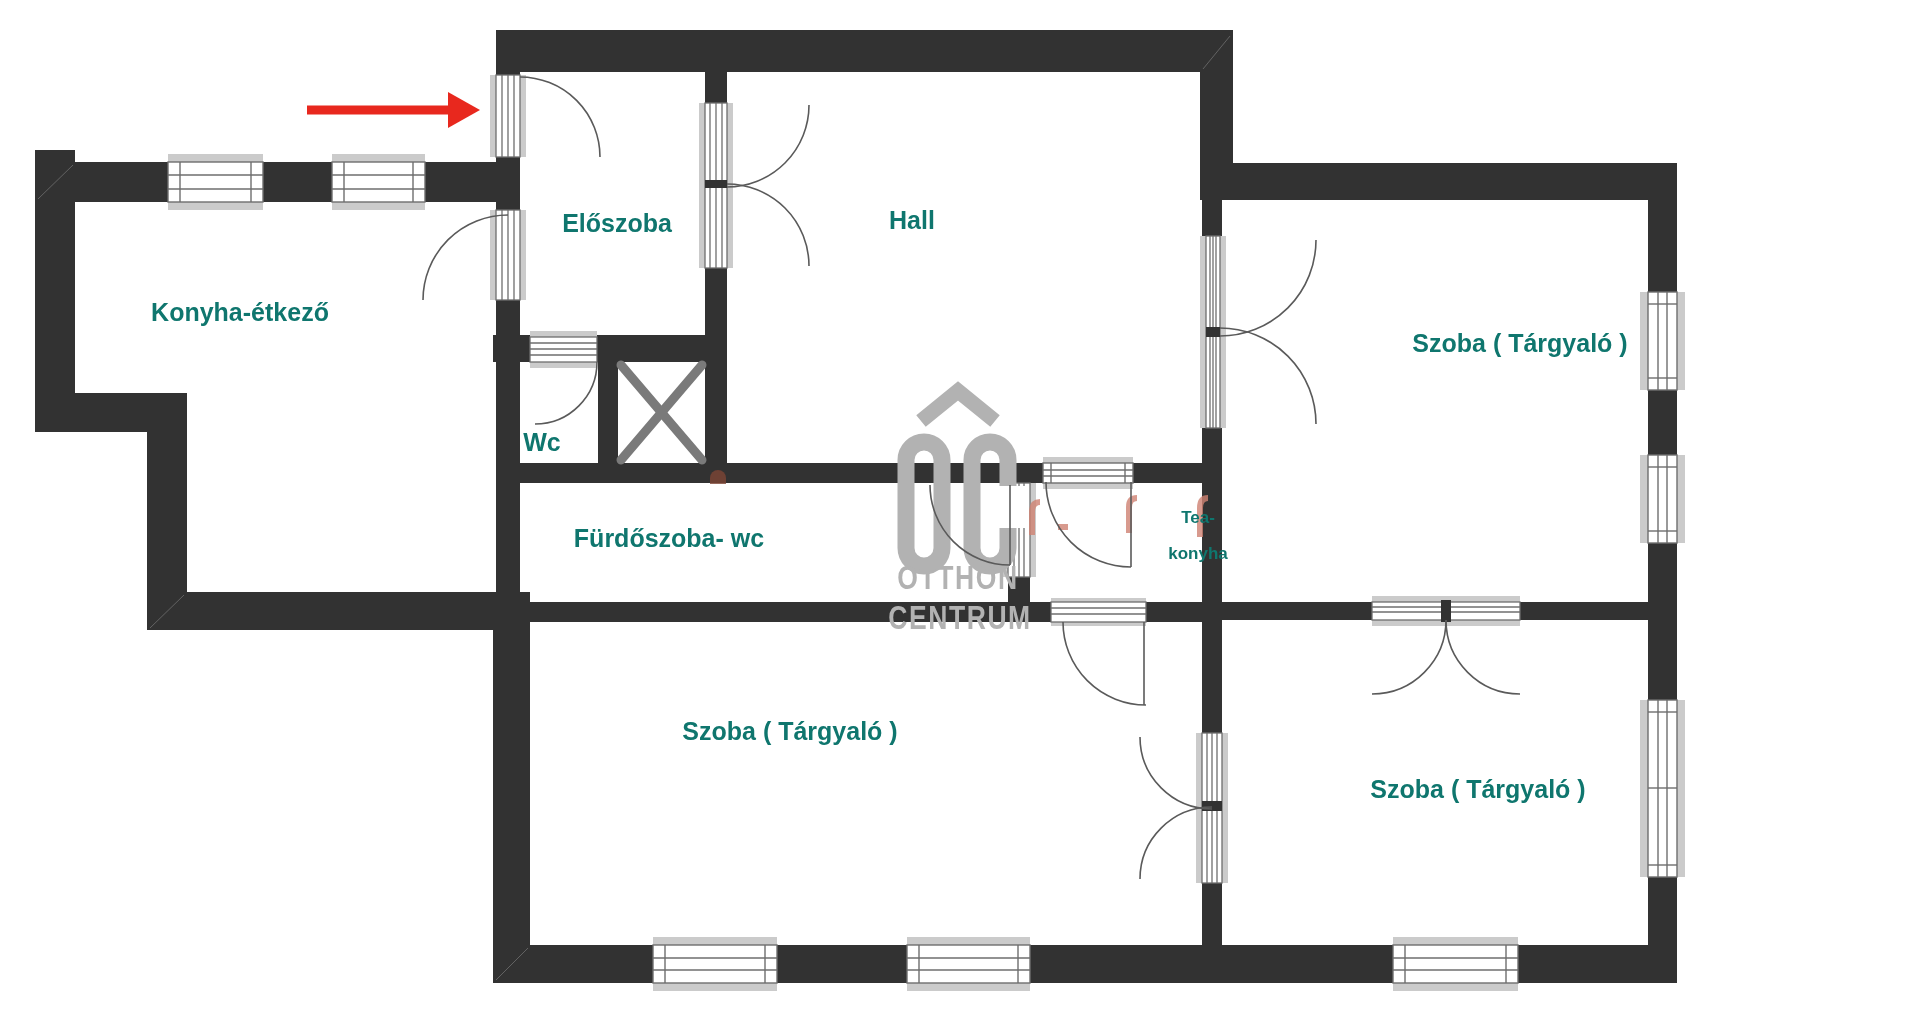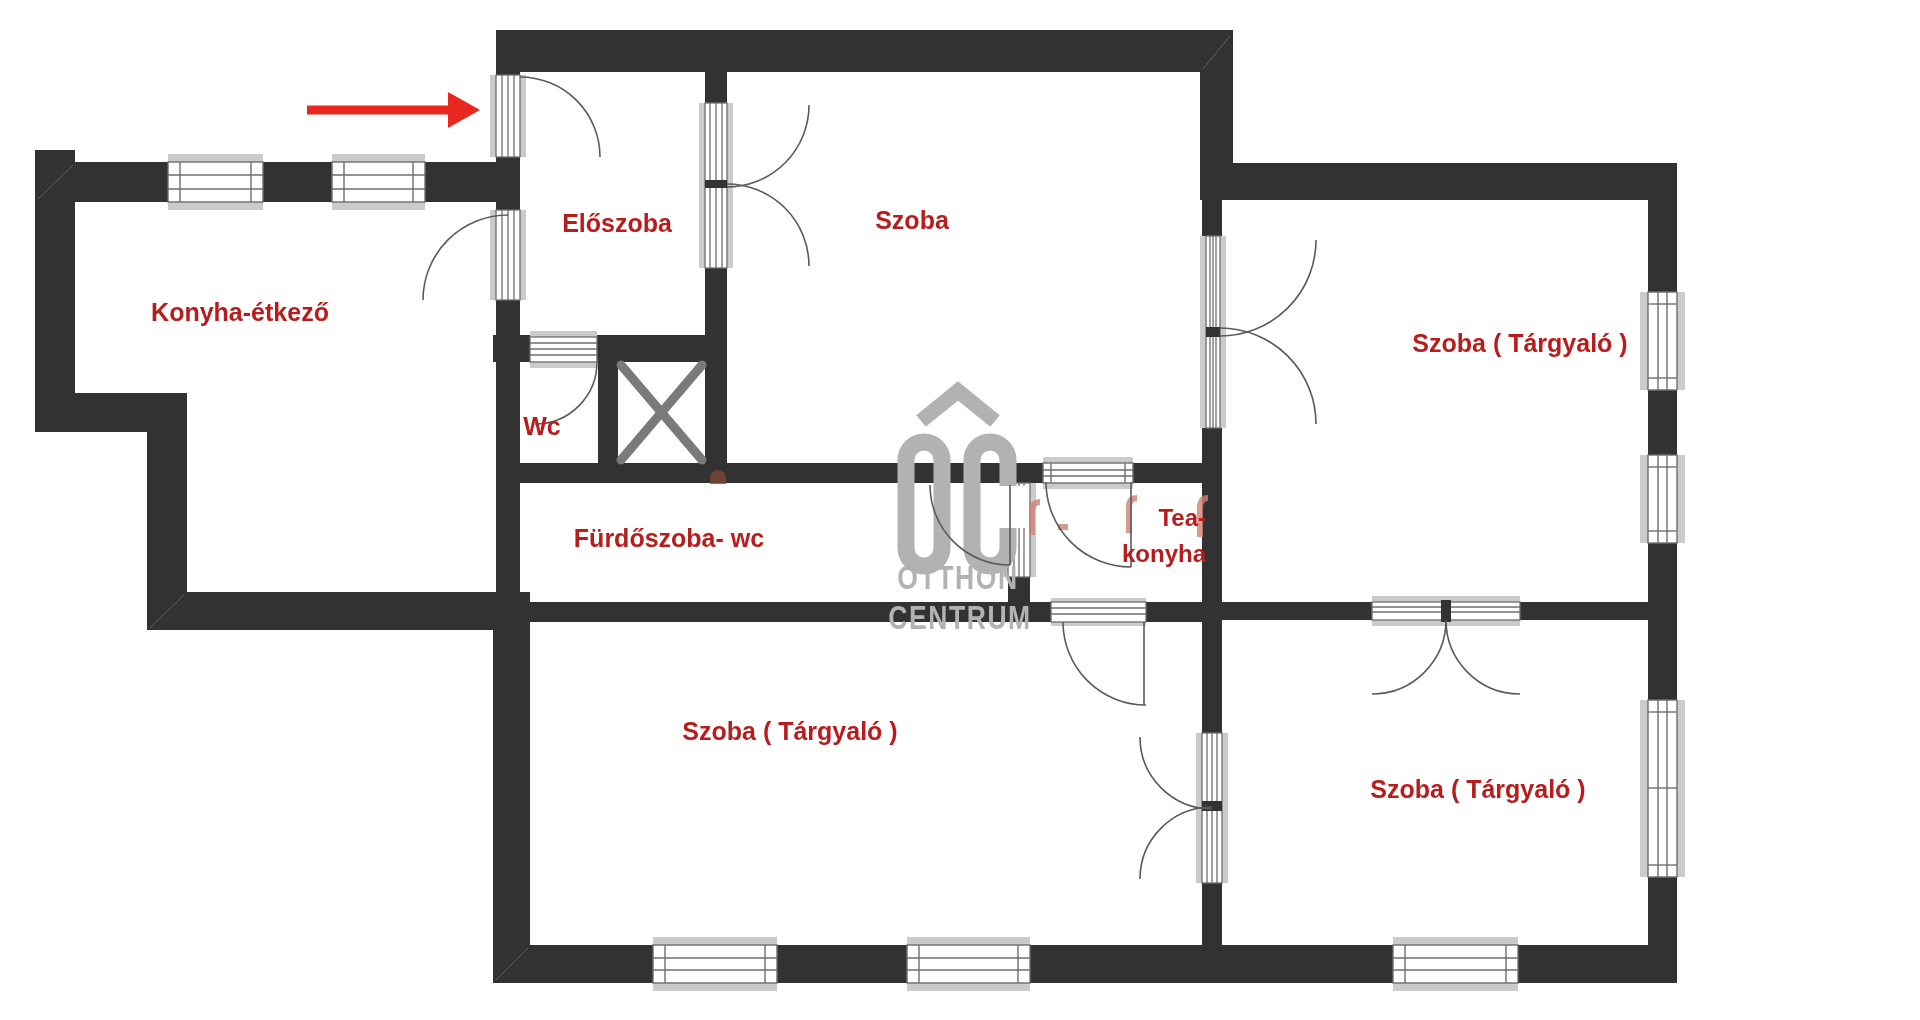--- a/index.html
+++ b/index.html
@@ -1,21 +1,21 @@
 <!DOCTYPE html>
 <html><head>
 <meta charset="utf-8">
 <style>
   html,body{margin:0;padding:0;background:#ffffff;}
   #canvas{position:relative;width:1920px;height:1020px;background:#ffffff;overflow:hidden;
           font-family:"Liberation Sans",sans-serif;}
   #plan-svg{position:absolute;left:0;top:0;}
-  .label{position:absolute;transform:translate(-50%,-50%);color:#b91c1c;
-         font:700 25px "Liberation Sans",sans-serif;white-space:nowrap;text-align:right;}
-  .label.small{font-size:24px;line-height:36px;}
+  .label{position:absolute;transform:translate(-50%,-50%);color:#0f766e;
+         font:700 25px "Liberation Sans",sans-serif;white-space:nowrap;text-align:center;}
+  .label.small{font-size:17px;line-height:36px;margin-left:34px;}
   .wm-text{position:absolute;color:#b2b2b2;font:700 34px "Liberation Sans",sans-serif;
            letter-spacing:2px;transform:translate(-50%,-50%) scaleX(0.78);white-space:nowrap;}
 </style>
 </head>
 <body>
 
 <div id="canvas">
 
 <svg id="plan-svg" width="1920" height="1020" viewBox="0 0 1920 1020" aria-label="apartment floor plan">
 
@@ -306,22 +306,22 @@
   </g>
 
   <g>
     <line x1="307" y1="110" x2="450" y2="110" stroke="#e8281e" stroke-width="9"></line>
     <polygon points="448,92 480,110 448,128" fill="#e8281e"></polygon>
   </g>
 </svg>
 
   <div class="label" style="left:240px;top:312px">Konyha-étkező</div>
   <div class="label" style="left:617px;top:223px">Előszoba</div>
-  <div class="label" style="left:912px;top:220px">Szoba</div>
-  <div class="label" style="left:542px;top:426px">Wc</div>
+  <div class="label" style="left:912px;top:220px">Hall</div>
+  <div class="label" style="left:542px;top:442px">Wc</div>
   <div class="label" style="left:669px;top:538px">Fürdőszoba- wc</div>
   <div class="label small" style="left:1164px;top:536px">
     <div>Tea-</div>
     <div>konyha</div>
   </div>
   <div class="label" style="left:1520px;top:343px">Szoba ( Tárgyaló )</div>
   <div class="label" style="left:790px;top:731px">Szoba ( Tárgyaló )</div>
   <div class="label" style="left:1478px;top:789px">Szoba ( Tárgyaló )</div>
 
   <div class="wm-text" style="left:958px;top:577px">OTTHON</div>

